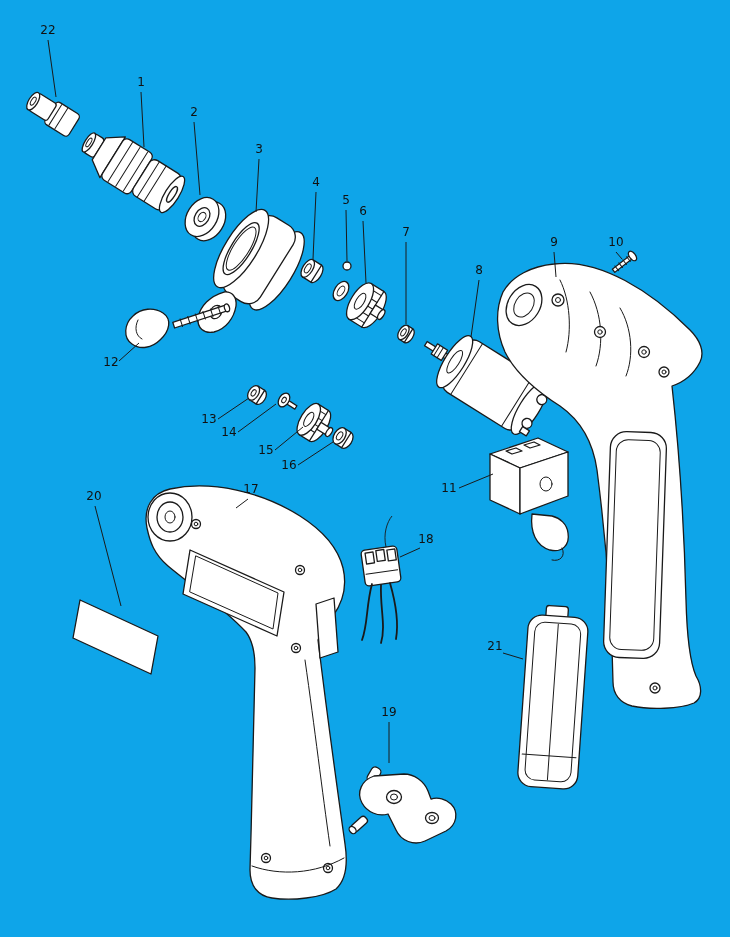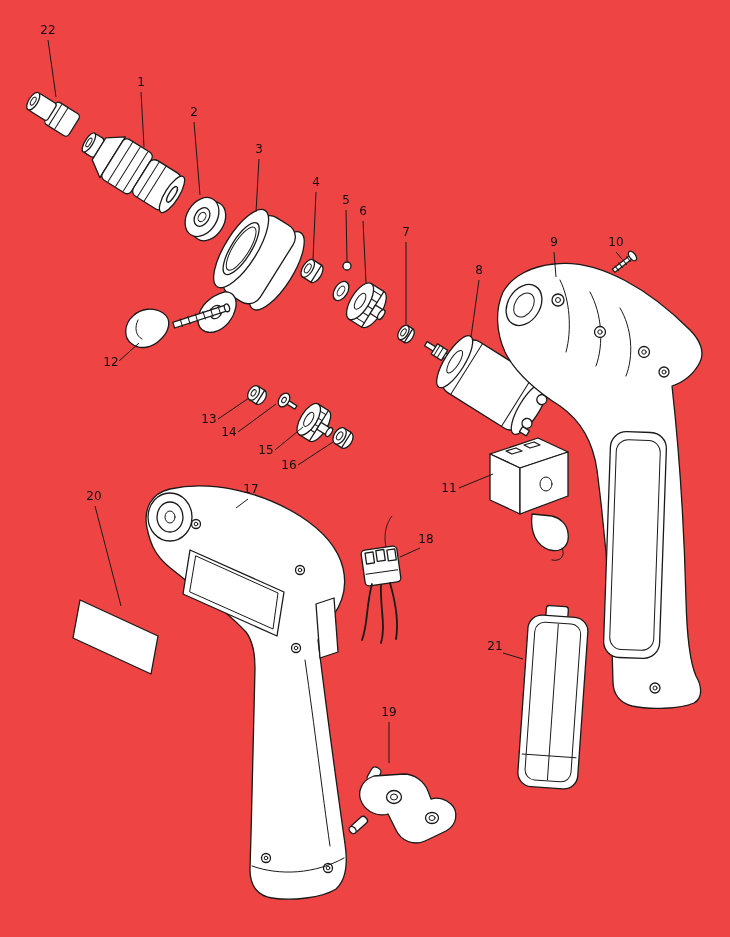--- a/index.html
+++ b/index.html
@@ -1,16 +1,16 @@
 <!DOCTYPE html>
 <html><head>
 <meta charset="utf-8">
 <style>
   html,body{margin:0;padding:0;background:#ffffff;}
-  #canvas{position:relative;width:730px;height:937px;background:#ef4444;overflow:hidden;}
+  #canvas{position:relative;width:730px;height:937px;background:#0ea5e9;overflow:hidden;}
   svg{display:block;}
   .part{fill:#ffffff;stroke:#1a1a1a;stroke-width:1.3;stroke-linejoin:round;stroke-linecap:round;}
   .detail{fill:none;stroke:#1a1a1a;stroke-width:1;stroke-linecap:round;}
   .wire{fill:none;stroke:#1a1a1a;stroke-width:1.8;stroke-linecap:round;}
   .thin{fill:none;stroke:#1a1a1a;stroke-width:0.9;}
   .leader{stroke:#1a1a1a;stroke-width:1;fill:none;}
   .callout{font-family:"DejaVu Sans",sans-serif;font-size:12px;fill:#111111;text-anchor:middle;}
 </style>
 </head>
 <body>

